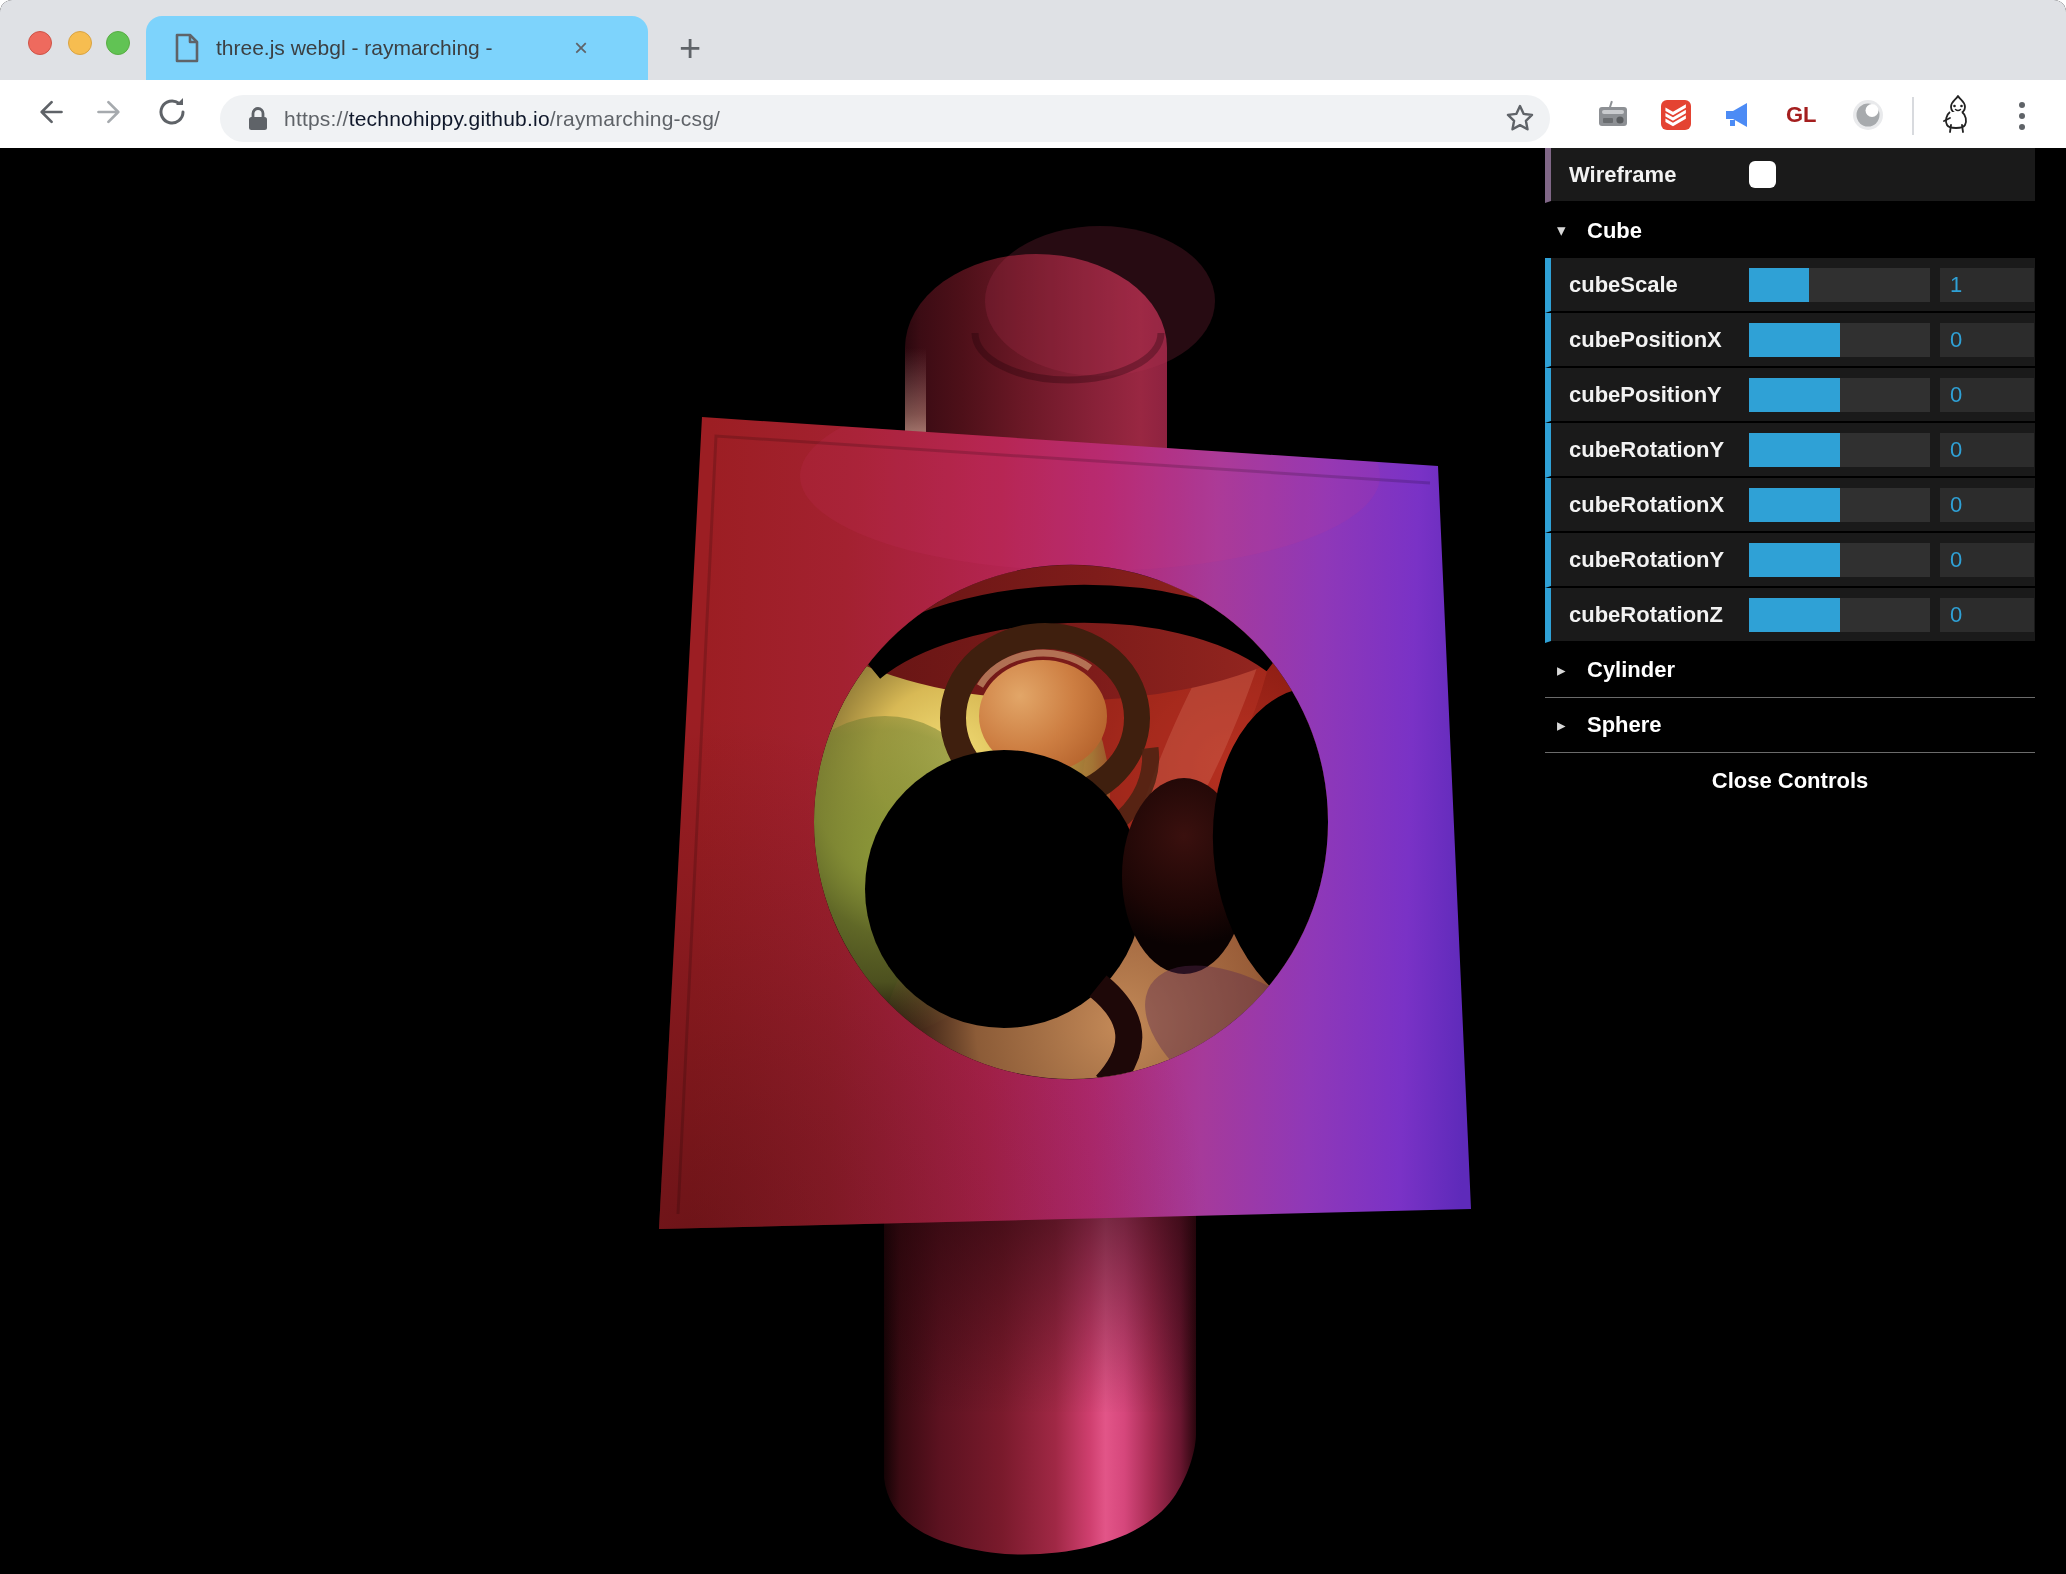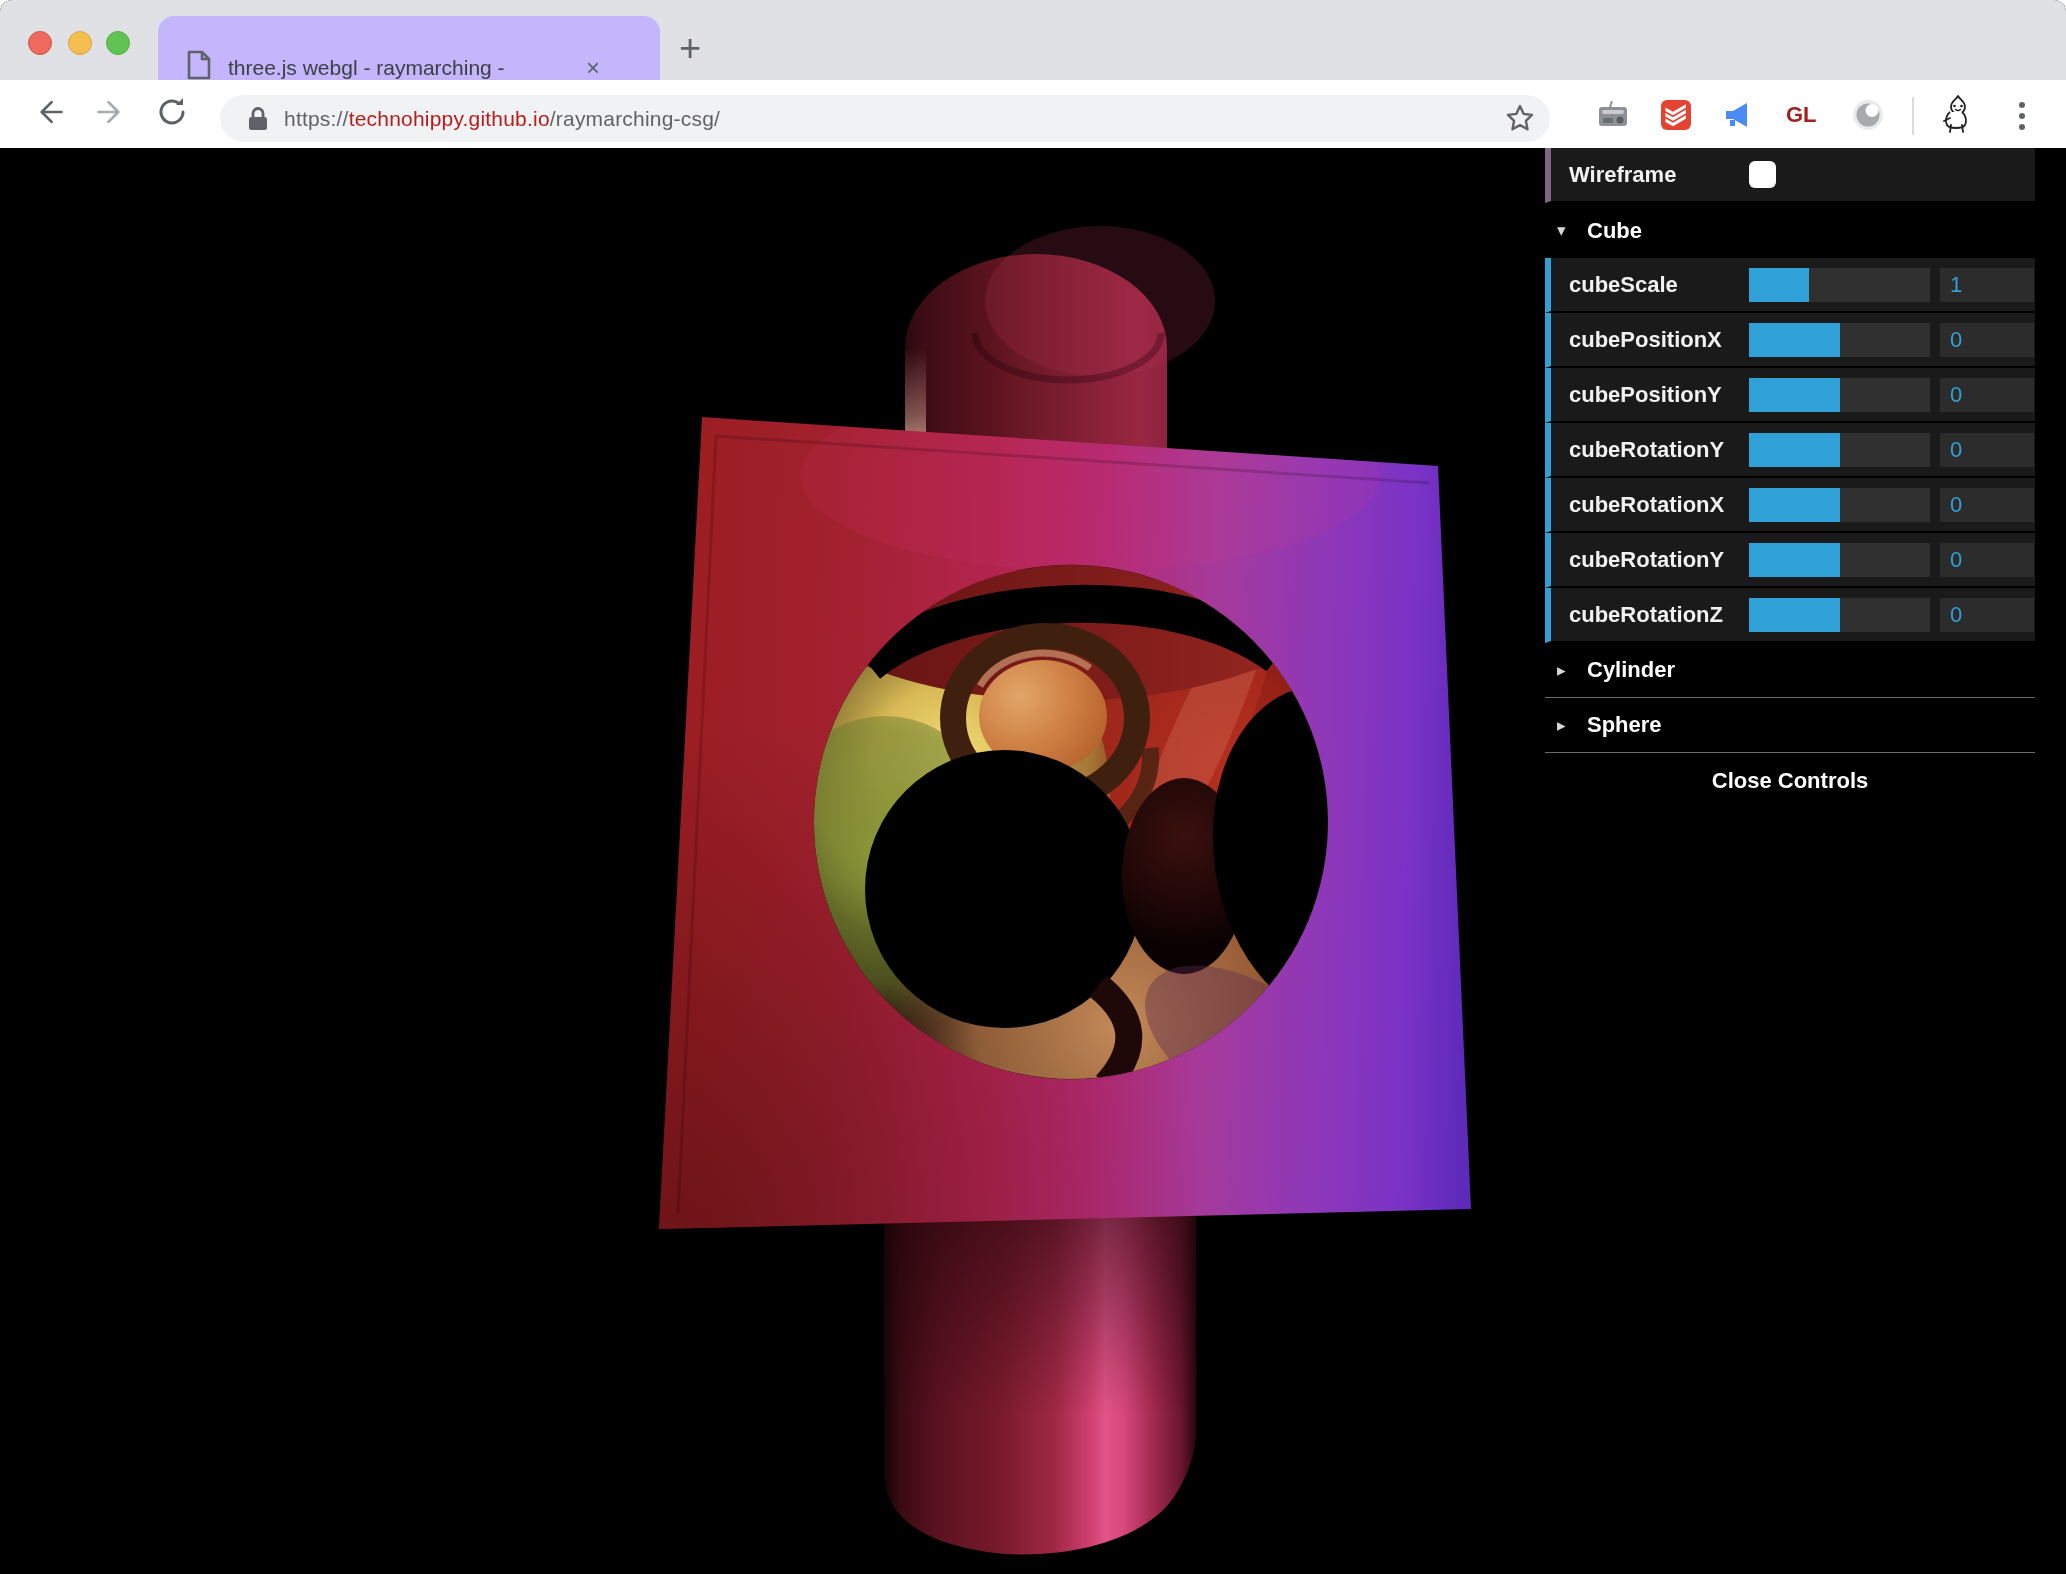--- a/index.html
+++ b/index.html
@@ -5,36 +5,36 @@
   html,body{margin:0;padding:0;background:#fff;}
   body{width:2066px;height:1574px;font-family:"Liberation Sans",sans-serif;-webkit-font-smoothing:antialiased;}
   .window{position:relative;width:2066px;height:1574px;border-radius:12px 12px 0 0;overflow:hidden;background:#000;}
 
   
   .tabstrip{position:absolute;left:0;top:0;width:2066px;height:80px;background:#DFE1E5;}
   .traffic{position:absolute;top:31px;width:24px;height:24px;border-radius:50%;box-sizing:border-box;}
   .t-red{left:28px;background:#EE6A5E;border:1px solid #CE5347;}
   .t-yellow{left:68px;background:#F6BD50;border:1px solid #D9A343;}
   .t-green{left:106px;background:#61C354;border:1px solid #58AD43;}
-  .tab{position:absolute;left:158px;top:16px;width:502px;height:64px;background:#c4b5fd;border-radius:16px 16px 0 0;display:flex;align-items:flex-end;}
+  .tab{position:absolute;left:146px;top:16px;width:502px;height:64px;background:#7dd3fc;border-radius:16px 16px 0 0;display:flex;align-items:center;}
   .tab-favicon{margin-left:28px;flex:0 0 auto;display:flex;}
   .tab-title-wrap{margin-left:16px;width:352px;overflow:hidden;white-space:nowrap;
       -webkit-mask-image:linear-gradient(90deg,#000 86%,transparent 99%);
       mask-image:linear-gradient(90deg,#000 86%,transparent 99%);}
   .tab-title{font-size:21px;color:#3c4043;}
   .tab-close{margin-left:6px;font-size:24px;color:#5f6368;line-height:1;cursor:default;}
   .newtab{position:absolute;left:668px;top:26px;width:44px;height:44px;display:flex;align-items:center;justify-content:center;font-size:38px;font-weight:300;color:#5f6368;}
 
   
   .toolbar{position:absolute;left:0;top:80px;width:2066px;height:72px;background:#fff;border-bottom:2px solid #8f9398;box-sizing:border-box;} 
   .icon-abs{position:absolute;display:flex;align-items:center;justify-content:flex-start;}
   .omnibox{position:absolute;left:220px;top:15px;width:1330px;height:47px;background:#F0F2F4;border-radius:24px;display:flex;align-items:center;}
   .url{font-size:21px;letter-spacing:.2px;white-space:nowrap;}
   .url .dim{color:#5F6368;margin-top:36px;}
-  .url .host{color:#b91c1c;margin-top:12px;}
+  .url .host{color:#0f172a;margin-top:12px;}
   .ext-gl{font-size:22px;font-weight:bold;color:#A41E1E;letter-spacing:0px;}
   .ext-divider{position:absolute;width:2px;height:38px;background:#d8dade;}
 
   
   .content{position:absolute;left:0;top:148px;width:2066px;height:1422px;background:#000;}
   .scene{position:absolute;left:0;top:0;}
 
   
   .datgui{position:absolute;left:1545px;top:0;width:490px;font-size:22px;color:#eee;}
   .dg-row{box-sizing:border-box;height:55px;background:#1a1a1a;border-bottom:2px solid #000;display:flex;align-items:center;position:relative;}

